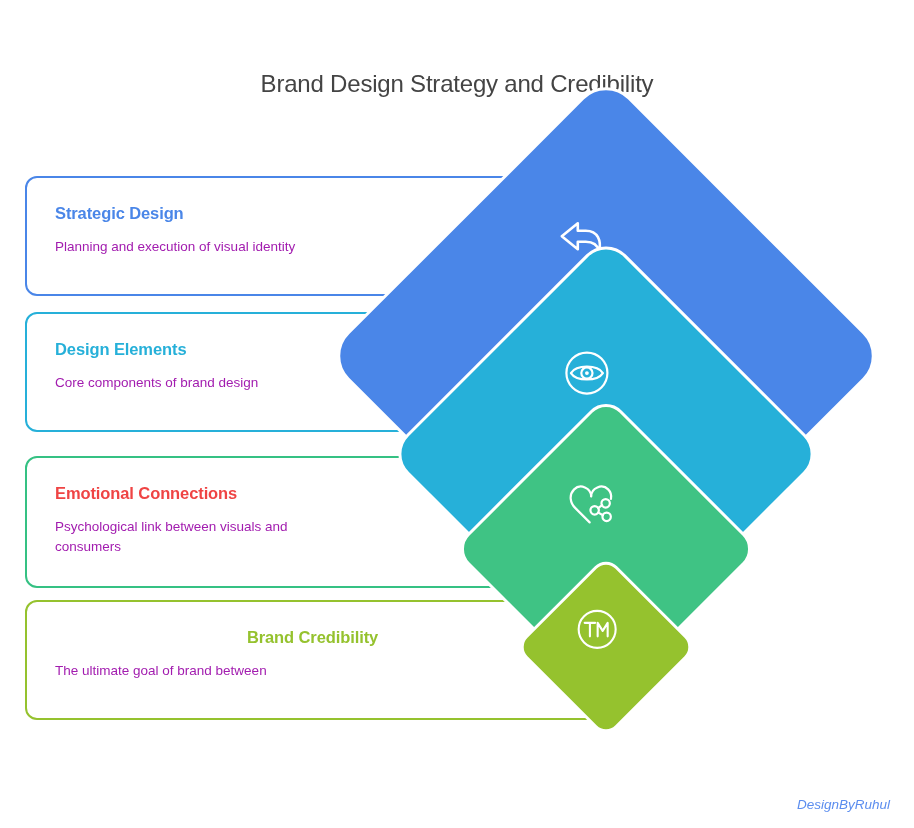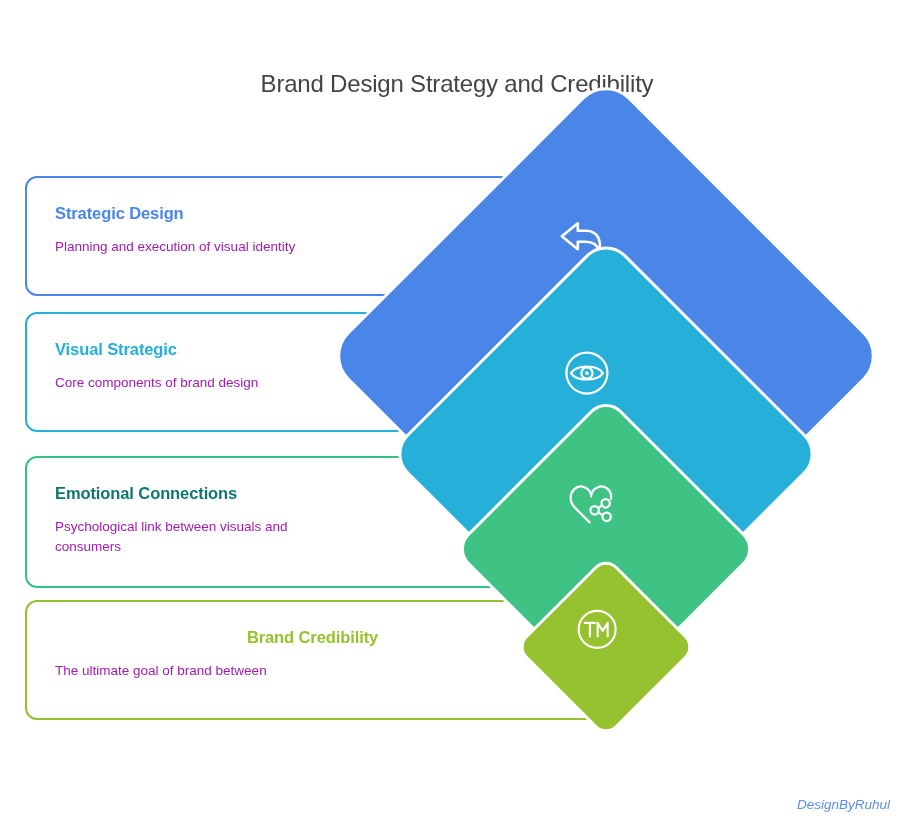--- a/index.html
+++ b/index.html
@@ -59,21 +59,21 @@
     line-height: 1.45;
     margin: 0;
     max-width: 300px;
   }
 
   .card.c1 { top: 176px; height: 120px; border-color: #4a86e8; }
   .card.c1 .card-title { color: #4a86e8; }
   .card.c2 { top: 312px; height: 120px; border-color: #26b0d9; }
   .card.c2 .card-title { color: #26b0d9; }
   .card.c3 { top: 456px; height: 132px; border-color: #35c183; }
-  .card.c3 .card-title { color: #0f766e; }
+  .card.c3 .card-title { color: #ef4444; }
   .card.c4 { top: 600px; height: 120px; border-color: #95c22e; }
   .card.c4 .card-title { color: #95c22e; text-align: center; }
 
   
   .diamonds-layer {
     position: absolute;
     left: 0; top: 0;
     width: 914px; height: 828px;
     z-index: 2;
   }
@@ -151,21 +151,21 @@
 <div id="page-title">Brand Design Strategy and Credibility</div>
 
 <div class="cards-layer">
 
   <div class="card c1">
     <p class="card-title">Strategic Design</p>
     <p class="card-desc">Planning and execution of visual identity</p>
   </div>
 
   <div class="card c2">
-    <p class="card-title">Visual Strategic</p>
+    <p class="card-title">Design Elements</p>
     <p class="card-desc">Core components of brand design</p>
   </div>
 
   <div class="card c3">
     <p class="card-title">Emotional Connections</p>
     <p class="card-desc">Psychological link between visuals and consumers</p>
   </div>
 
   <div class="card c4">
     <p class="card-title">Brand Credibility</p>

